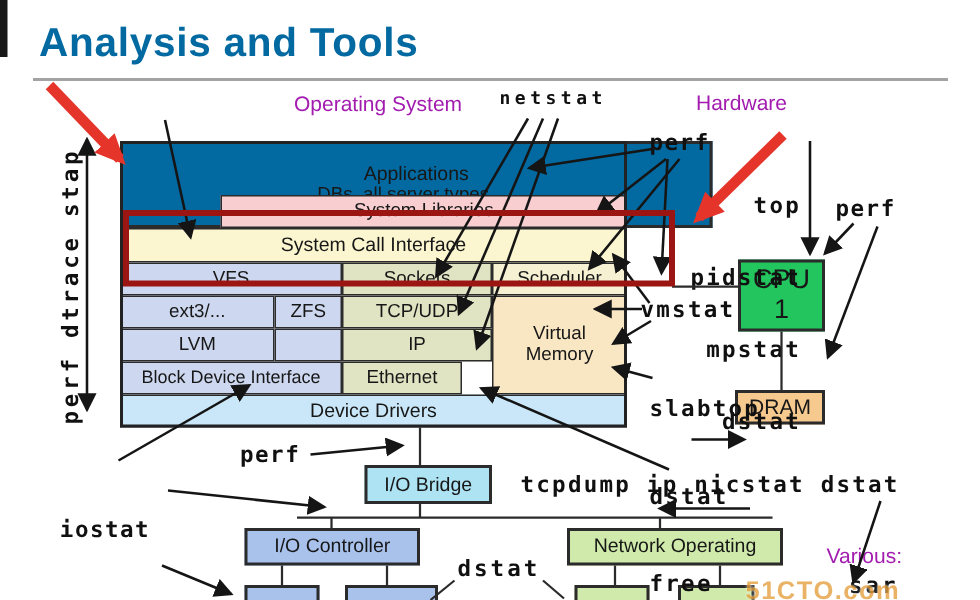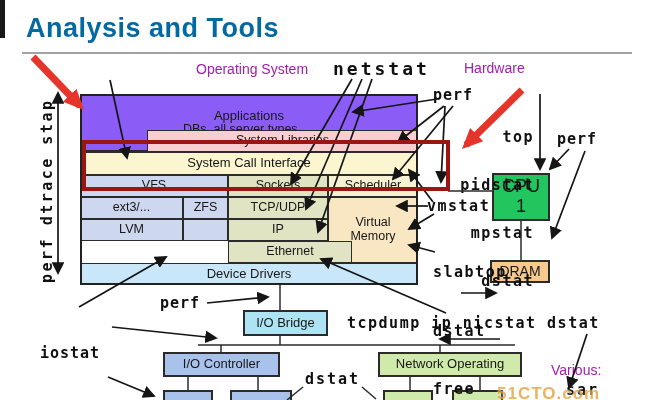--- a/index.html
+++ b/index.html
@@ -27,21 +27,21 @@
 
 <div id="canvas">
 
   <div id="corner-mark"></div>
   <div id="title">Analysis and Tools</div>
   <div id="title-rule"></div>
 
   <div class="sans" style="left:196px; top:61px;">Operating System</div>
   <div class="sans" style="left:464px; top:60px;">Hardware</div>
 
-  <div class="cell" style="left:80px; top:94px; width:338px; height:58px; background:#8b5cf6; border-width:2px;">
+  <div class="cell" style="left:80px; top:94px; width:395px; height:58px; background:#0369a1; border-width:2px;">
     <div style="font-size:13px;">Applications</div>
     <div style="font-size:12.5px;">DBs, all server types, ...</div>
   </div>
   <div class="cell" style="left:147px; top:130px; width:271px; height:22px; background:#f8ced0;">
     <div>System Libraries</div>
   </div>
   <div class="cell" style="left:80px; top:152px; width:338px; height:23px; background:#fbf6d0; font-size:13px;">
     <div>System Call Interface</div>
   </div>
   <div class="cell" style="left:80px; top:175px; width:148px; height:22px; background:#cdd7ef;">
@@ -65,21 +65,24 @@
   <div class="cell" style="left:328px; top:197px; width:90px; height:66px; background:#f9e7c4;">
     <div style="width:62px;">Virtual Memory</div>
   </div>
   <div class="cell" style="left:80px; top:219px; width:103px; height:22px; background:#cdd7ef;">
     <div>LVM</div>
   </div>
   <div class="cell" style="left:183px; top:219px; width:45px; height:22px; background:#cdd7ef;"></div>
   <div class="cell" style="left:228px; top:219px; width:100px; height:22px; background:#e0e4c3;">
     <div>IP</div>
   </div>
-  <div class="cell" style="left:228px; top:241px; width:124px; height:22px; background:#e0e4c3;">
+  <div class="cell" style="left:80px; top:241px; width:148px; height:22px; background:#cdd7ef; font-size:12px;">
+    <div>Block Device Interface</div>
+  </div>
+  <div class="cell" style="left:228px; top:241px; width:80px; height:22px; background:#e0e4c3;">
     <div>Ethernet</div>
   </div>
   <div class="cell" style="left:80px; top:263px; width:338px; height:22px; background:#c9e7f8; font-size:13px;">
     <div>Device Drivers</div>
   </div>
   <div class="outer-frame" style="left:80px; top:94px; width:338px; height:191px;"></div>
 
   <div class="cell" style="left:492px; top:173px; width:58px; height:48px; background:#22c55e; border-width:2px; font-size:18px;">
     <div>CPU</div>
     <div>1</div>
@@ -95,21 +98,21 @@
   </div>
   <div class="cell" style="left:378px; top:352px; width:144px; height:25px; background:#cfeaaa; border-width:2px; font-size:13px;">
     <div>Network Operating</div>
   </div>
 
   <div class="cell" style="left:163px; top:390px; width:50px; height:12px; background:#a9c2ec; border-width:2px;"></div>
   <div class="cell" style="left:230px; top:390px; width:62px; height:12px; background:#a9c2ec; border-width:2px;"></div>
   <div class="cell" style="left:383px; top:390px; width:50px; height:12px; background:#cfeaaa; border-width:2px;"></div>
   <div class="cell" style="left:452px; top:390px; width:51px; height:12px; background:#cfeaaa; border-width:2px;"></div>
 
-  <div class="mono" style="left:333px; top:58px; font-size:18px; letter-spacing:3px;">netstat</div>
+  <div class="mono" style="left:333px; top:58px; font-size:12px; letter-spacing:3px;">netstat</div>
   <div class="mono" style="left:433px; top:86px;">perf</div>
   <div class="mono" style="left:557px; top:130px;">perf</div>
   <div class="mono" style="left:160px; top:294px;">perf</div>
   <div class="mono vtext" style="left:38px; top:283px; letter-spacing:2.5px;">perf dtrace stap</div>
 
   <div class="mono rlist" style="left:440px; top:97px; width:94px; letter-spacing:1.5px;">
     <div>top</div>
     <div>pidstat</div>
     <div>mpstat</div>
     <div>dstat</div>

